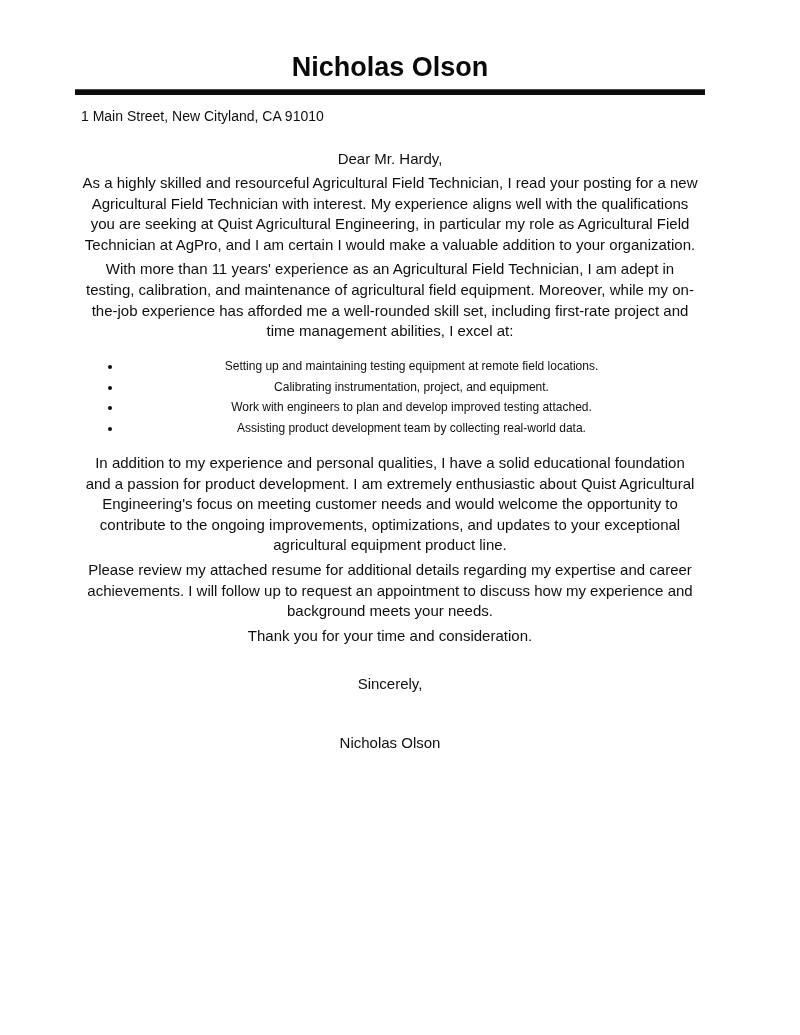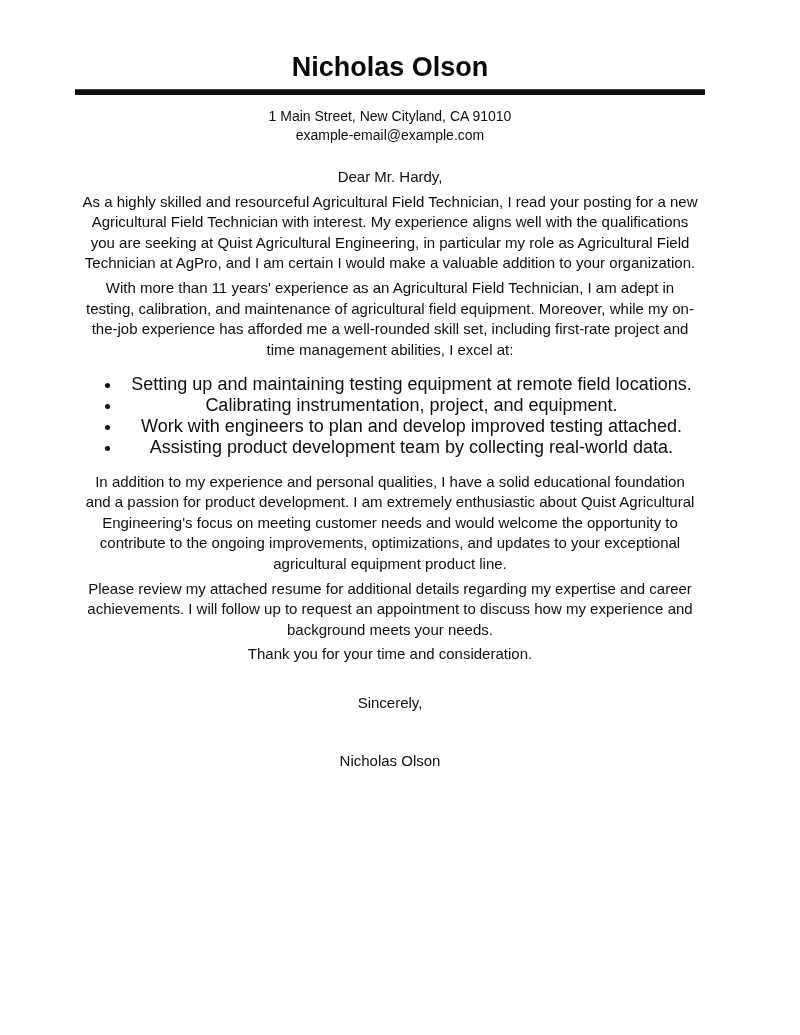--- a/index.html
+++ b/index.html
@@ -24,58 +24,56 @@
     margin-bottom: 6px;
   }
   .rule {
     height: 2px;
     border-top: 1px solid #4a4a4a;
     border-bottom: 5px solid #0d0d0d;
     margin: 0 -6px 0 -6px;
   }
   .contact {
     margin-top: 12px;
-    text-align: center;
     font-size: 14px;
     line-height: 18.5px;
     color: #0f0f0f;
   }
   .body-text {
     font-size: 15px;
     line-height: 20.6px;
     color: #0f0f0f;
     text-align: center;
   }
   .salutation { margin-top: 23px; }
   .para { margin-top: 4px; }
   ul.skill-list {
     margin: 14px 0 14px 0;
     padding-left: 41px;
     list-style: disc;
   }
   ul.skill-list li {
-    font-size: 18px;
+    font-size: 12px;
     line-height: 20.8px;
     padding-left: 2px;
   }
   .signoff { margin-top: 28px; }
   .signature { margin-top: 38px; }
 </style>
 </head>
 <body>
 
 <div class="page">
 
   <div class="name">Nicholas Olson</div>
 
   <div class="rule"></div>
 
   <div class="contact">
     <div>1 Main Street, New Cityland, CA 91010</div>
-    <div>example-email@example.com</div>
   </div>
 
   <div class="body-text">
 
     <p class="salutation">Dear Mr. Hardy,</p>
 
     <p class="para">As a highly skilled and resourceful Agricultural Field Technician, I read your posting for a new Agricultural Field Technician with interest. My experience aligns well with the qualifications you are seeking at Quist Agricultural Engineering, in particular my role as Agricultural Field Technician at AgPro, and I am certain I would make a valuable addition to your organization.</p>
 
     <p class="para">With more than 11 years' experience as an Agricultural Field Technician, I am adept in testing, calibration, and maintenance of agricultural field equipment. Moreover, while my on-the-job experience has afforded me a well-rounded skill set, including first-rate project and time management abilities, I excel at:</p>
 

